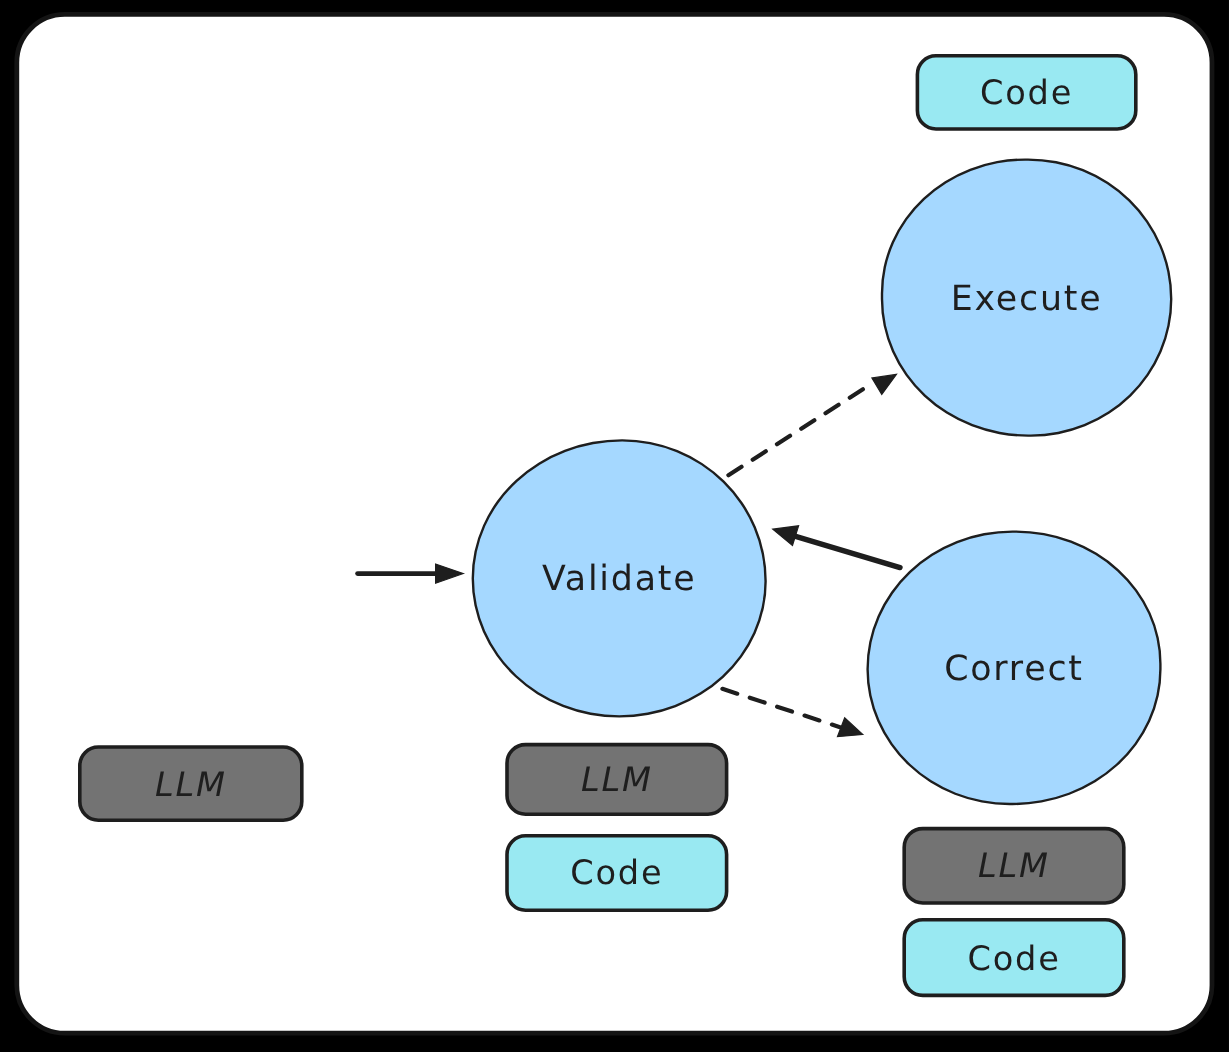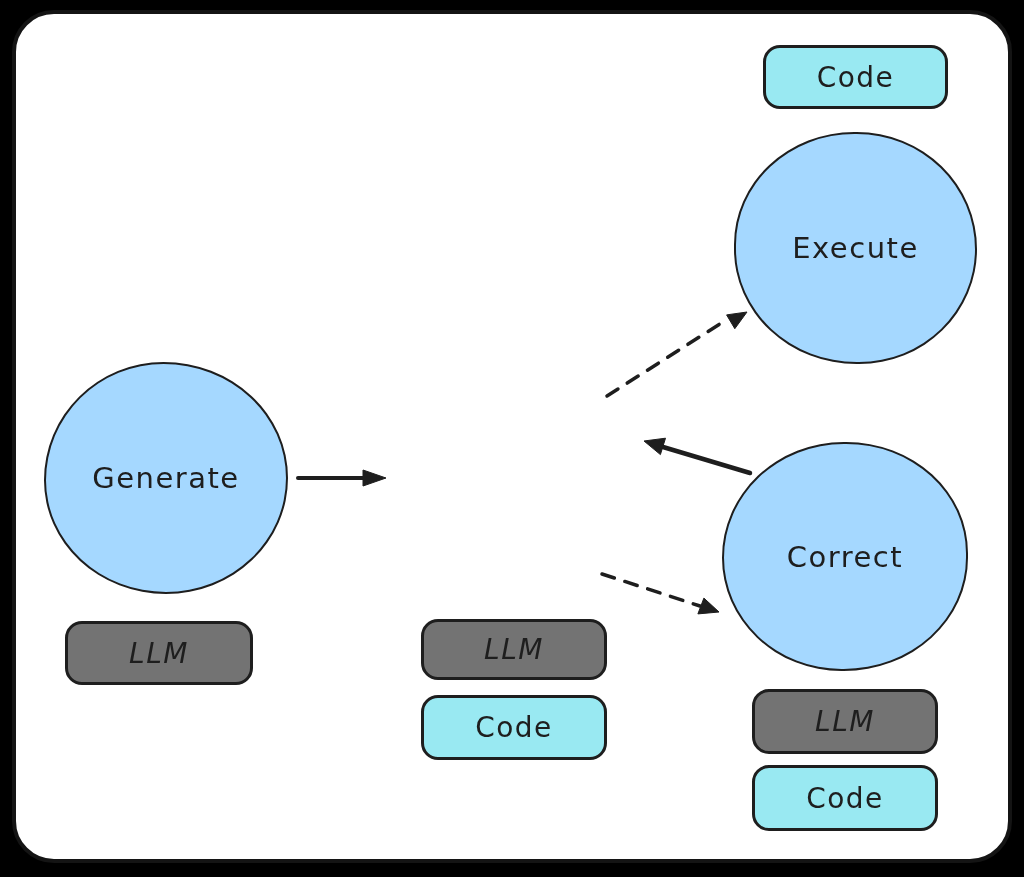--- a/index.html
+++ b/index.html
@@ -74,22 +74,22 @@
       <path d="M750 473 L663 447" stroke="#1e1e1e" stroke-width="4.5" fill="none" stroke-linecap="round"></path>
       <polygon points="644,441 665.5,438.2 660.4,454.6" fill="#1e1e1e" stroke="#1e1e1e" stroke-width="1"></polygon>
     </g>
 
     <g>
       <path d="M602 574 L700 606" stroke="#1e1e1e" stroke-width="3.5" fill="none" stroke-dasharray="13 11" stroke-linecap="round"></path>
       <polygon points="719,612 697.9,613.9 703.9,598.1" fill="#1e1e1e" stroke="#1e1e1e" stroke-width="1"></polygon>
     </g>
   </svg>
 
-  <div class="node node-generate">
-    <span>Generate</span>
+  <div class="node node-validate">
+    <span>Validate</span>
   </div>
   <div class="node node-correct">
     <span>Correct</span>
   </div>
   <div class="node node-execute">
     <span>Execute</span>
   </div>
 
   <div class="badge badge-code badge-execute-code">
     <span>Code</span>

